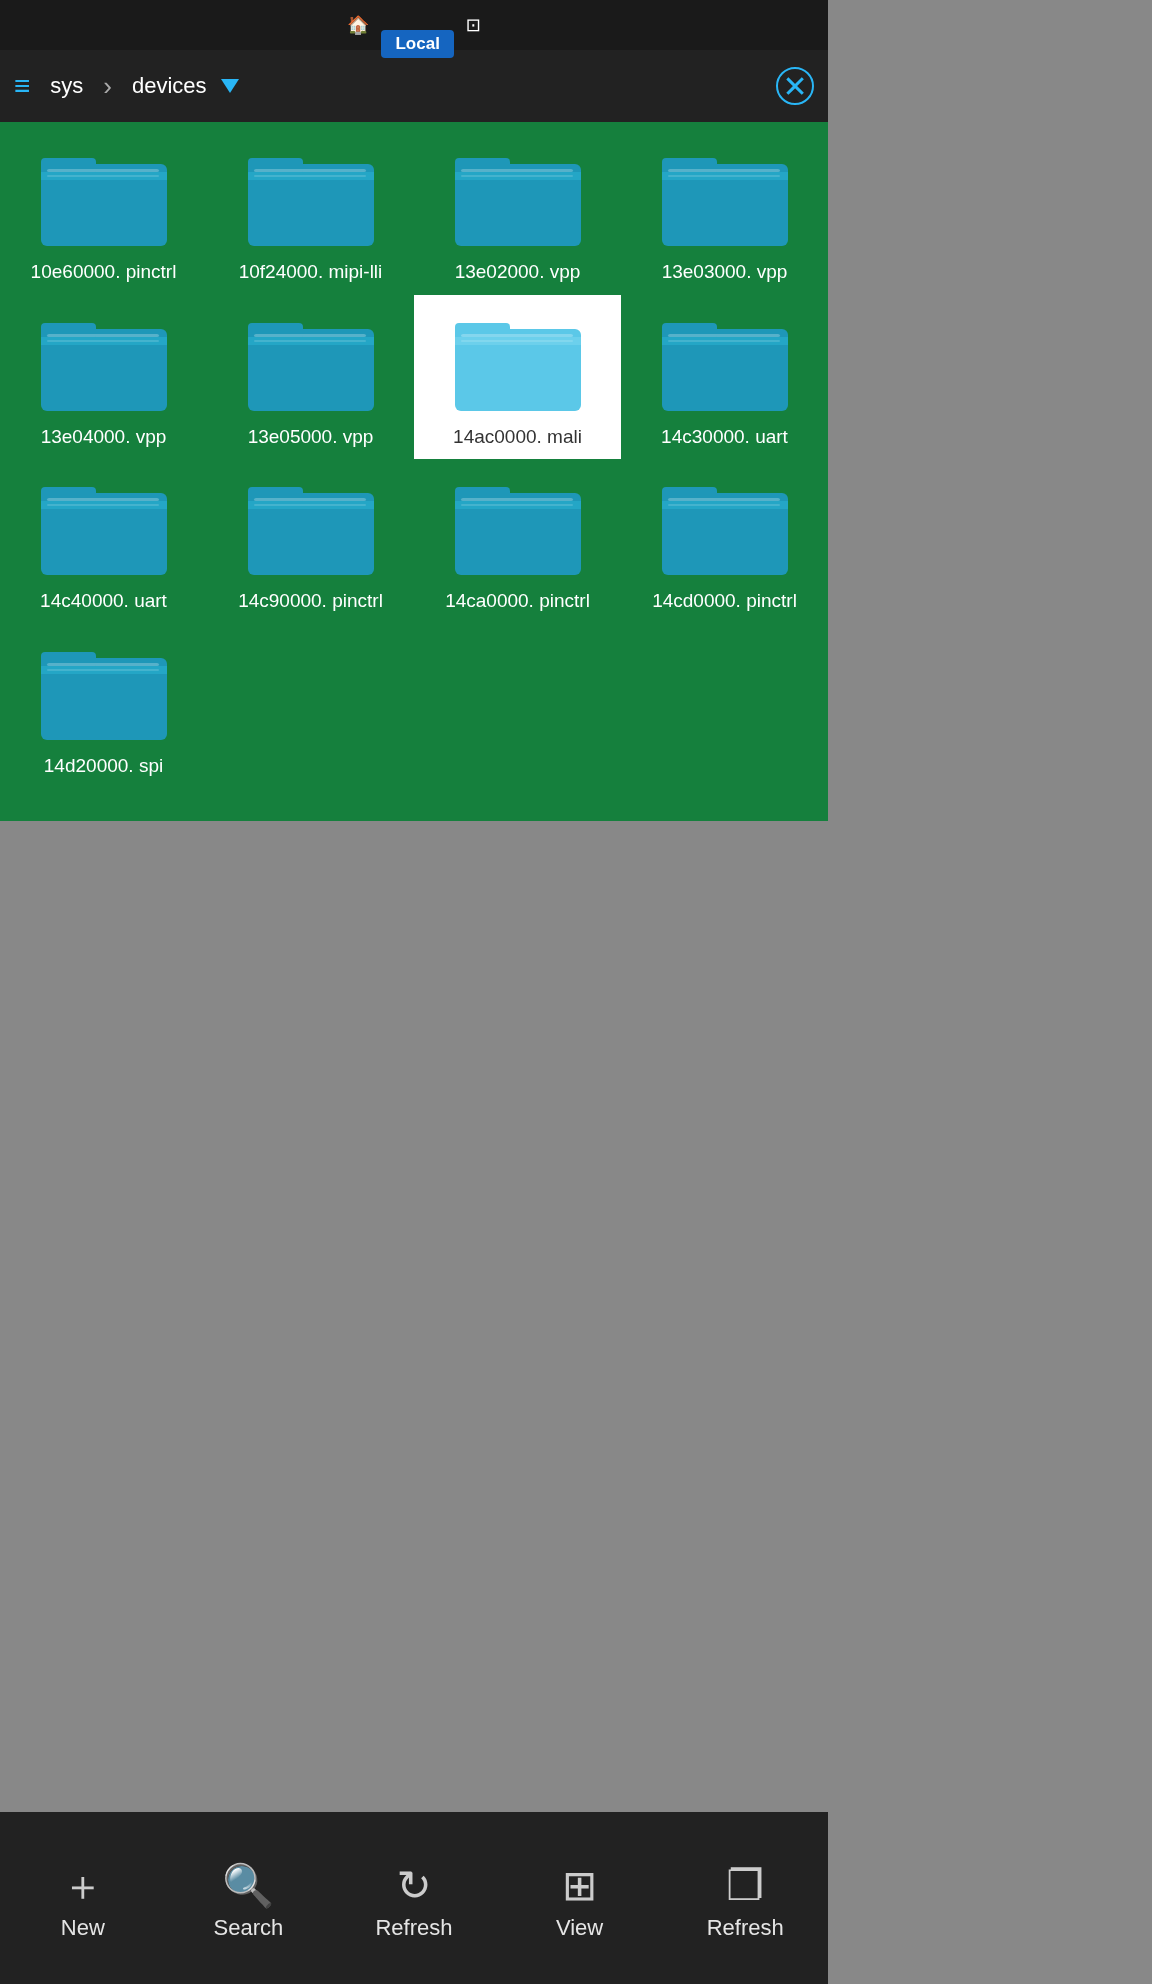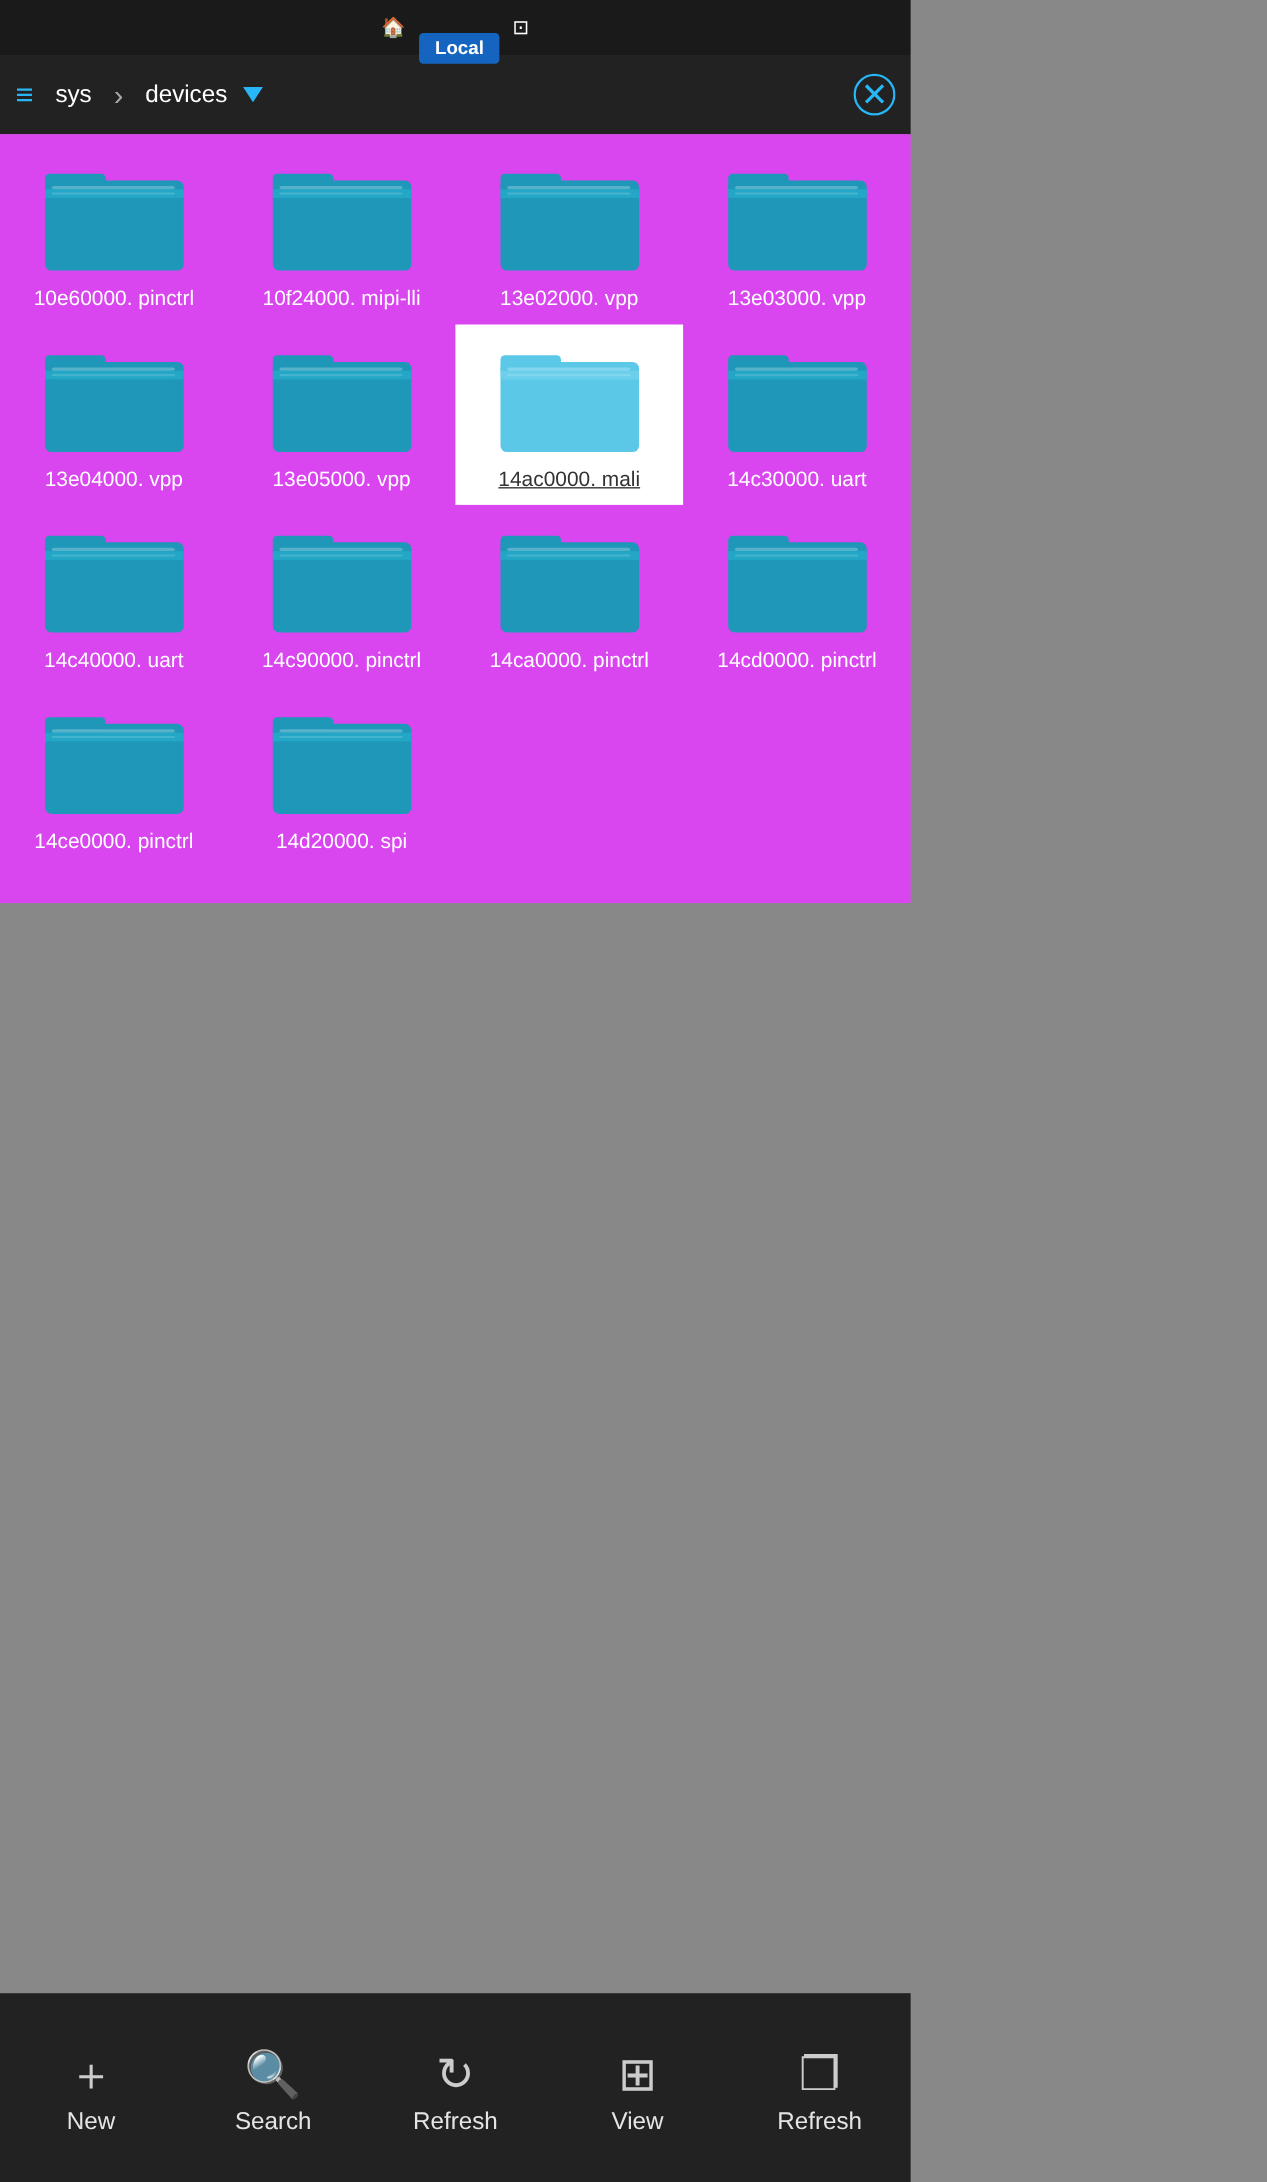--- a/index.html
+++ b/index.html
@@ -91,40 +91,39 @@
       border-radius: 50%;
       width: 38px;
       height: 38px;
       display: flex;
       align-items: center;
       justify-content: center;
     }
 
     
     .file-grid {
-      background: #d946ef;
+      background: #15803d;
       display: grid;
       grid-template-columns: repeat(4, 1fr);
       gap: 0;
       padding: 8px 0;
       overflow: hidden;
     }
 
     .file-item {
       display: flex;
       flex-direction: column;
       align-items: center;
       padding: 14px 6px 10px;
       cursor: pointer;
       position: relative;
     }
 
     .file-item.selected {
       background: white;
-      text-decoration: underline;
     }
 
     .folder-icon {
       width: 130px;
       height: 108px;
       position: relative;
     }
 
     .folder-icon svg {
       width: 100%;
@@ -385,35 +384,20 @@
 
       <rect x="2" y="20" width="126" height="82" rx="6" ry="6" fill="#1e97b8"></rect>
 
       <rect x="2" y="14" width="55" height="16" rx="4" ry="4" fill="#1e97b8"></rect>
 
       <rect x="2" y="28" width="126" height="8" rx="0" ry="0" fill="#29b6d4" opacity="0.5"></rect>
 
       <rect x="8" y="25" width="112" height="3" rx="2" fill="white" opacity="0.25"></rect>
       <rect x="8" y="31" width="112" height="2" rx="1" fill="white" opacity="0.15"></rect>
     </svg></div>
-      <div class="file-label">14ce0000.
-pinctrl</div>
-    </div>
-    <div class="file-item">
-      <div class="folder-icon"><svg viewBox="0 0 130 108" xmlns="http://www.w3.org/2000/svg">
-
-      <rect x="2" y="20" width="126" height="82" rx="6" ry="6" fill="#1e97b8"></rect>
-
-      <rect x="2" y="14" width="55" height="16" rx="4" ry="4" fill="#1e97b8"></rect>
-
-      <rect x="2" y="28" width="126" height="8" rx="0" ry="0" fill="#29b6d4" opacity="0.5"></rect>
-
-      <rect x="8" y="25" width="112" height="3" rx="2" fill="white" opacity="0.25"></rect>
-      <rect x="8" y="31" width="112" height="2" rx="1" fill="white" opacity="0.15"></rect>
-    </svg></div>
       <div class="file-label">14d20000.
 spi</div>
     </div>
     <div class="file-item"></div>
     <div class="file-item"></div>
     <div class="file-item"></div>
     <div class="file-item"></div>
   </div>
 
 <div class="bottom-toolbar">

